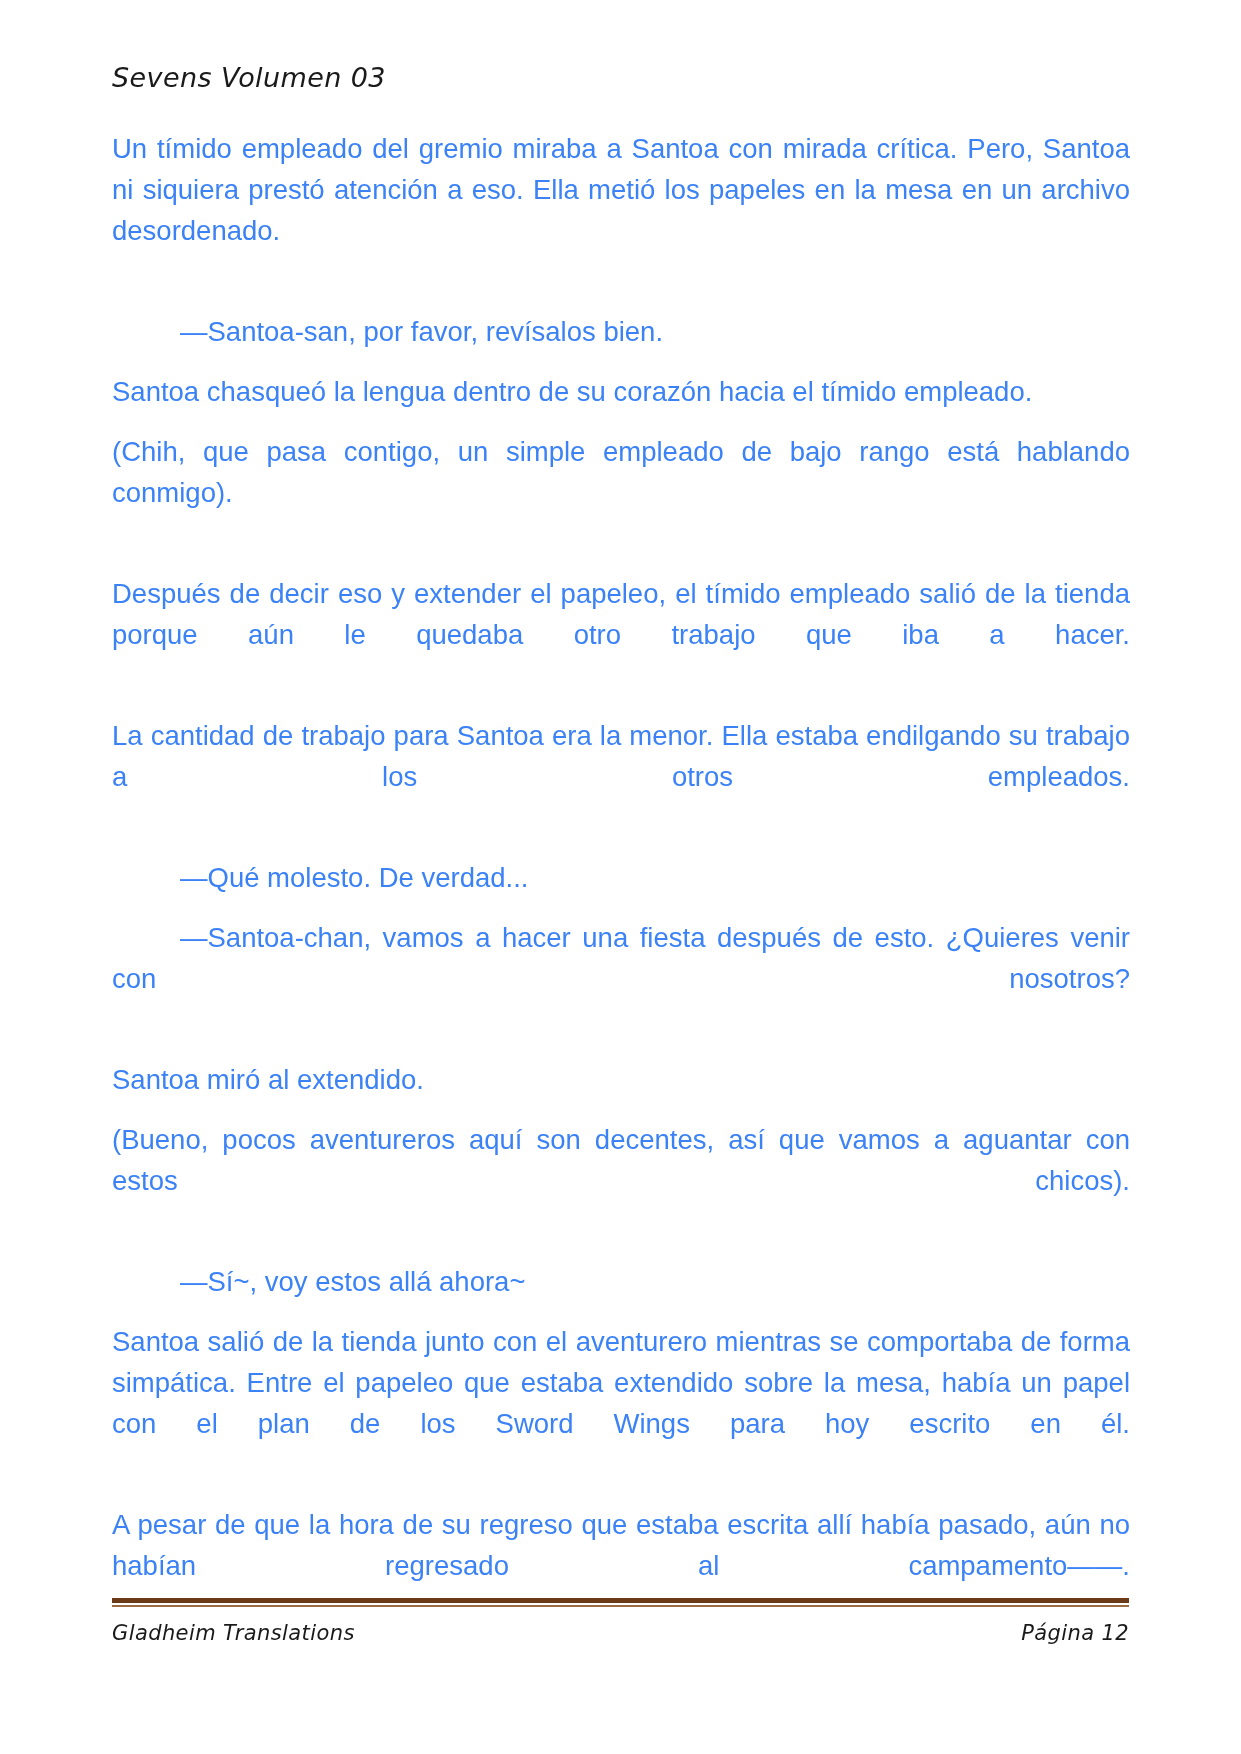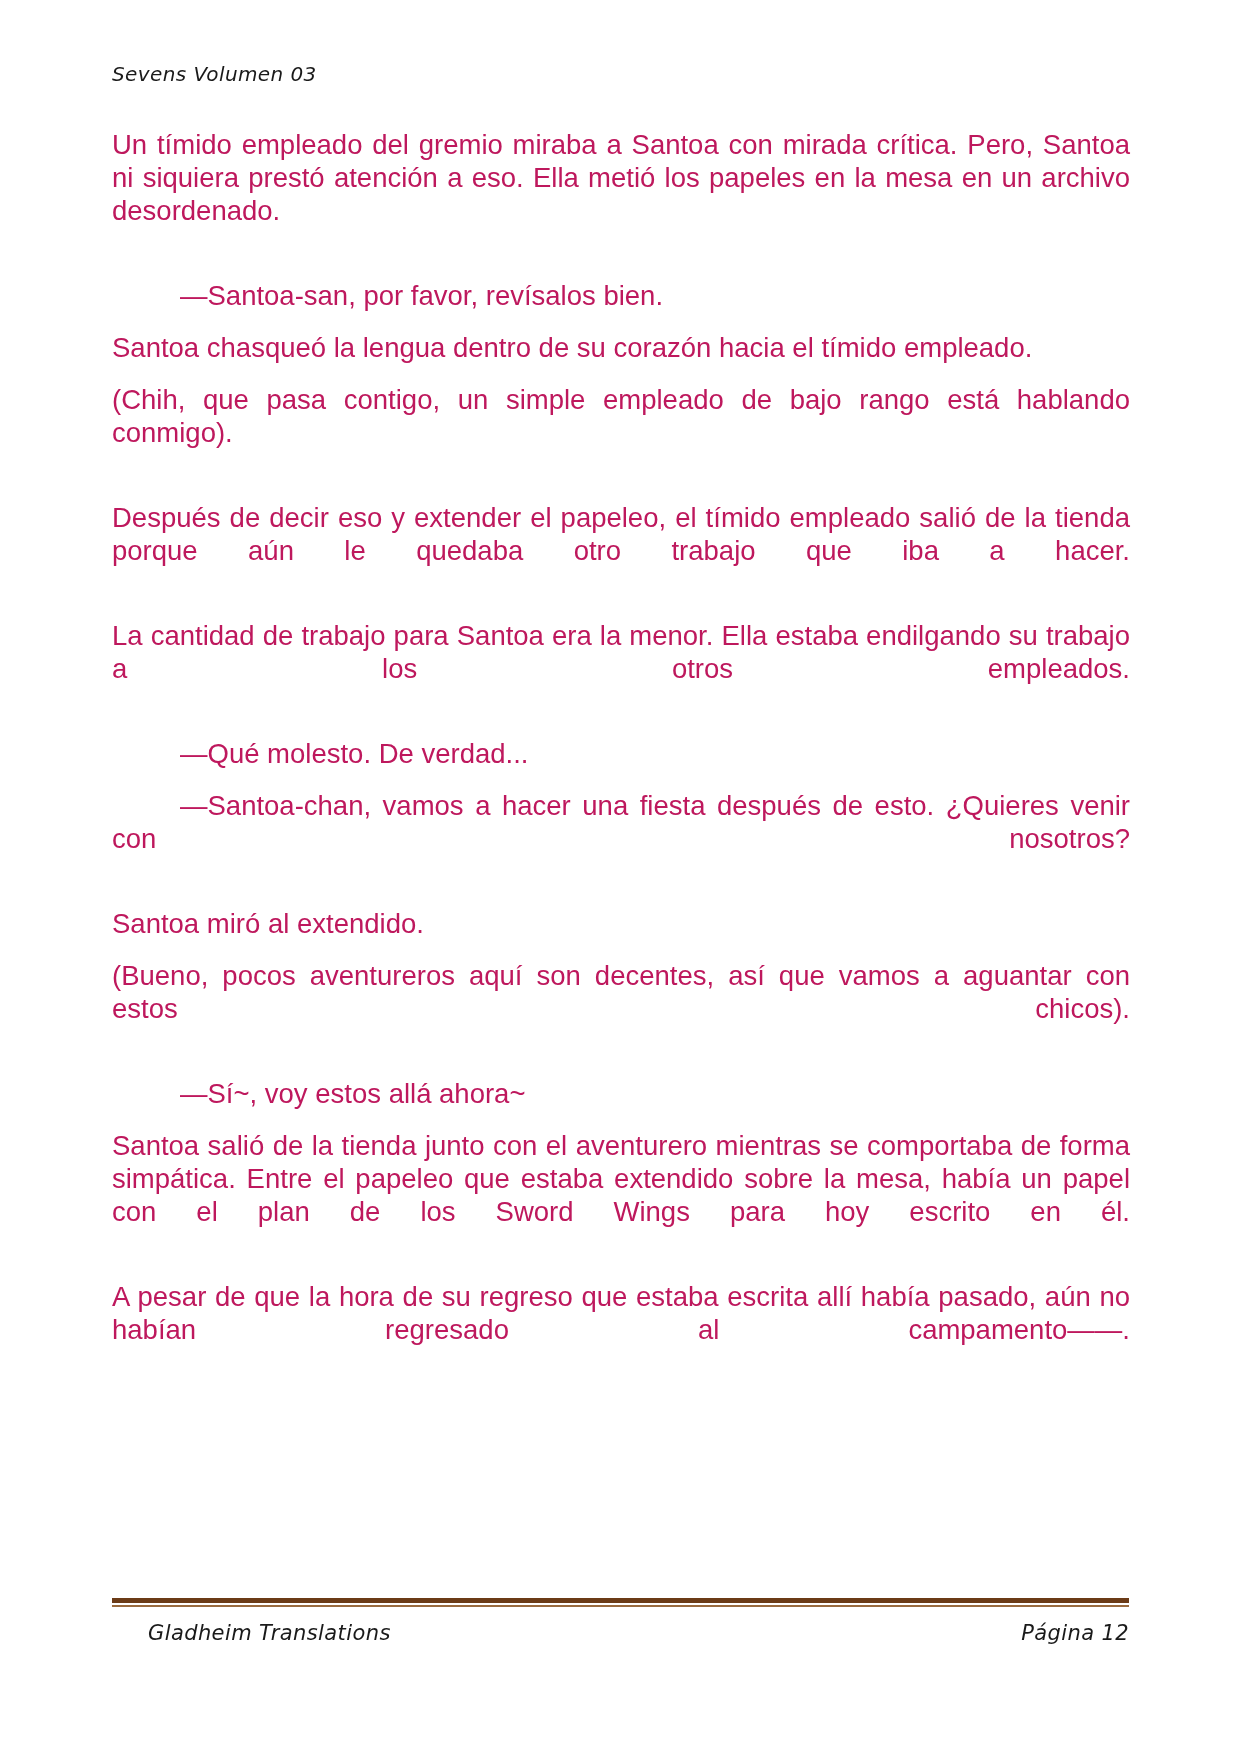--- a/index.html
+++ b/index.html
@@ -21,39 +21,39 @@
   .running-header {
     position: absolute;
     left: 112px;
     top: 62px;
     width: 1020px;
     height: 40px;
   }
   .running-header .hdr-text {
     font-family: "DejaVu Sans", sans-serif;
     font-style: italic;
-    font-size: 20px;
+    font-size: 27px;
     letter-spacing: 0.4px;
     color: #1a1a1a;
     white-space: nowrap;
   }
 
   
   .body-block {
     position: absolute;
     left: 112px;
     top: 128px;
     width: 1018px;
   }
   p.para {
     margin: 0 0 19px 0;
     font-family: "Liberation Sans", sans-serif;
     font-size: 27.5px;
-    line-height: 33px;
-    color: #be185d;
+    line-height: 41px;
+    color: #3b82f6;
     text-align: justify;
     text-justify: inter-word;
     -webkit-hyphens: none;
     hyphens: none;
   }
   p.para.dialogue {
     text-indent: 68px;
   }
   
   p.para::after {
@@ -77,21 +77,20 @@
     border-top: 5px solid #6b3b17;
     border-bottom: 2px solid #9a6b3f;
     box-sizing: border-box;
     background: #ffffff;
   }
   .footer-row {
     display: flex;
     justify-content: space-between;
     align-items: flex-end;
     margin-top: 14px;
-    margin-left: 36px;
   }
   .footer-row .foot-text {
     font-family: "DejaVu Sans", sans-serif;
     font-style: italic;
     font-size: 21px;
     letter-spacing: 0.4px;
     color: #1a1a1a;
     white-space: nowrap;
   }
 </style>

